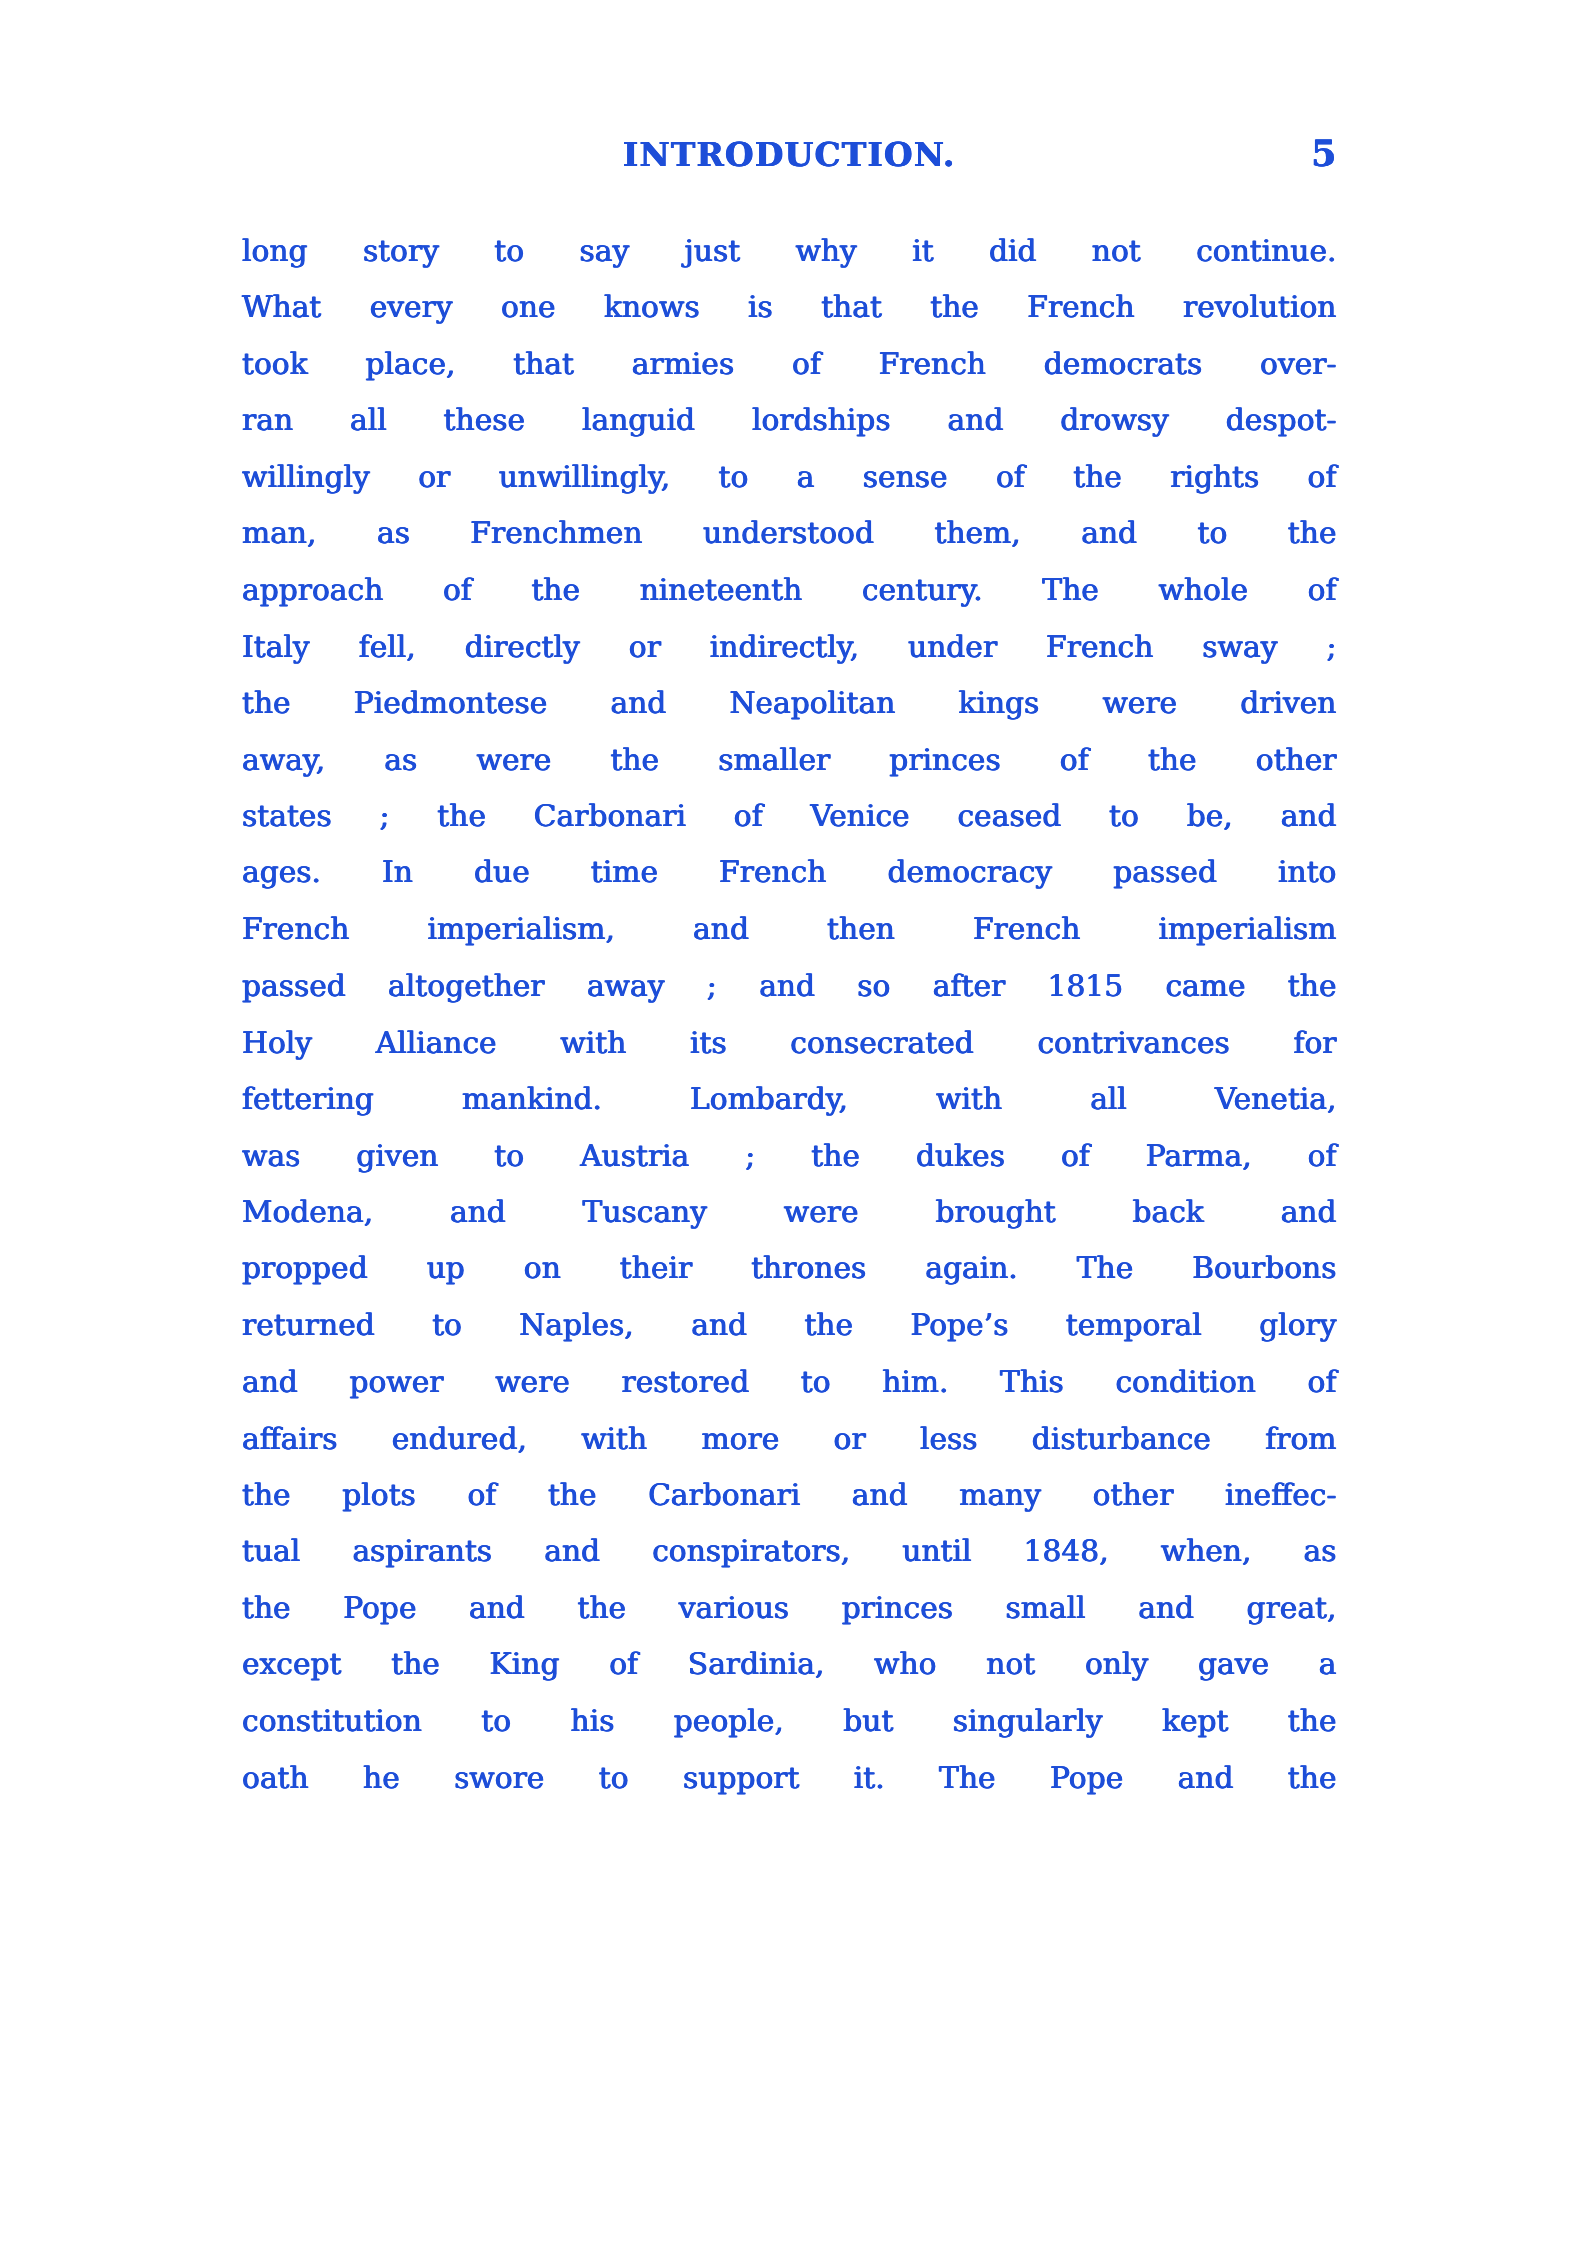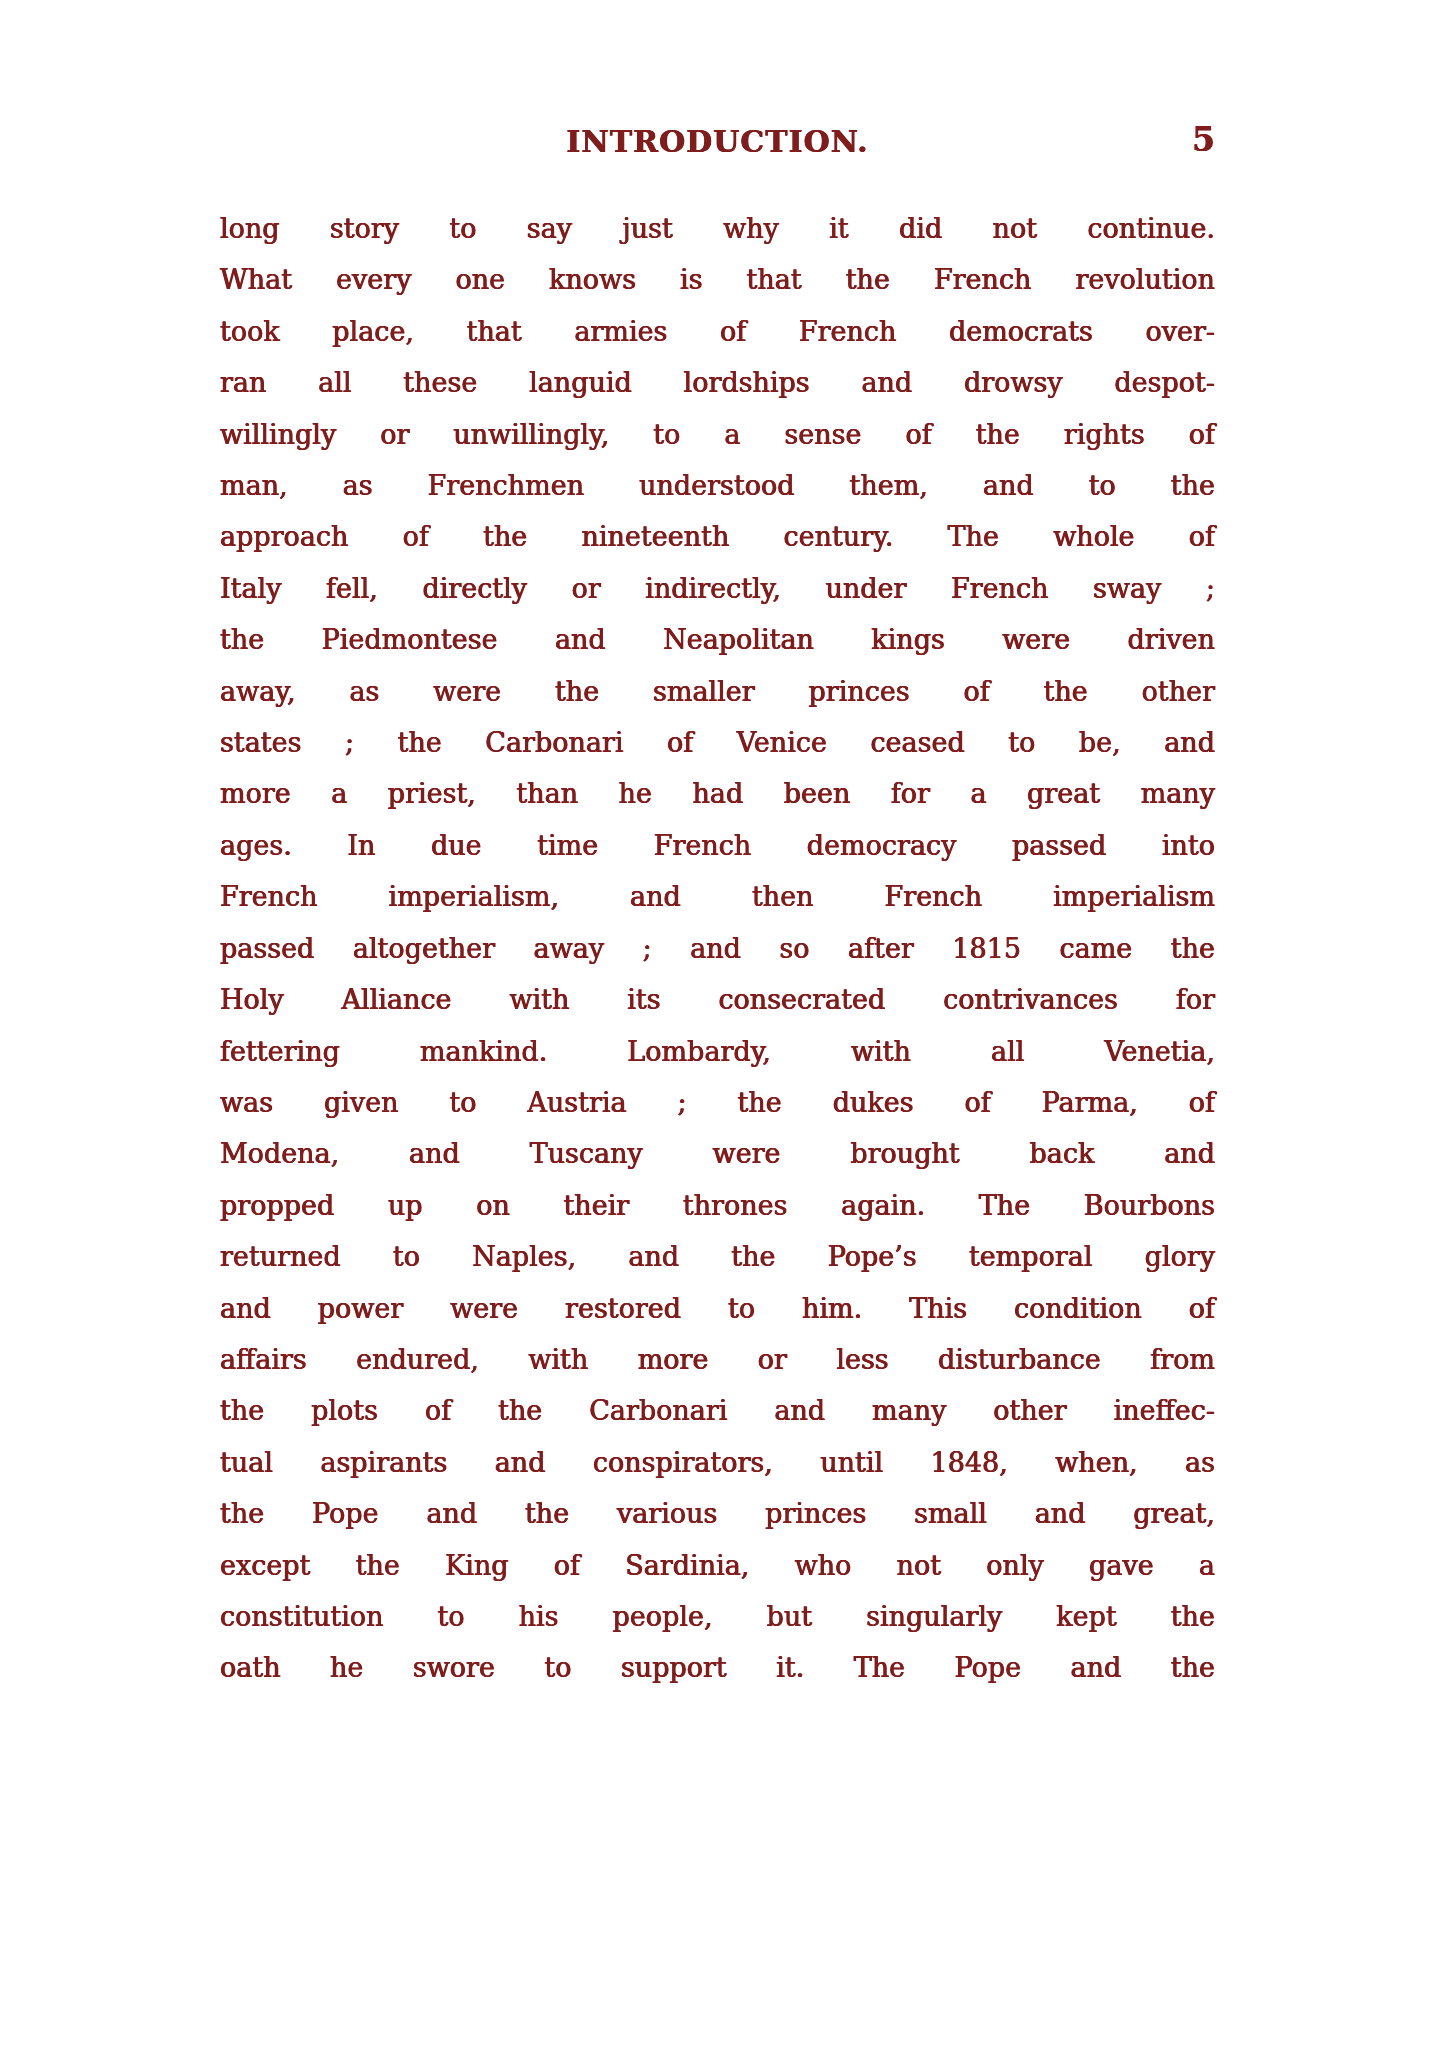--- a/index.html
+++ b/index.html
@@ -7,21 +7,21 @@
     padding: 0;
     background: #ffffff;
   }
   .page {
     position: relative;
     width: 1445px;
     height: 2054px;
     background: #ffffff;
     overflow: hidden;
     font-family: "DejaVu Serif", serif;
-    color: #7f1d1d;
+    color: #1d4ed8;
   }
   .running-head {
     position: absolute;
     left: 220px;
     top: 127px;
     width: 995px;
     height: 42px;
   }
   .head-title {
     position: absolute;
@@ -73,21 +73,20 @@
       <div class="line">What every one knows is that the French revolution</div>
       <div class="line">took place, that armies of French democrats over-</div>
       <div class="line">ran all these languid lordships and drowsy despot-</div>
       <div class="line">willingly or unwillingly, to a sense of the rights of</div>
       <div class="line">man, as Frenchmen understood them, and to the</div>
       <div class="line">approach of the nineteenth century.  The whole of</div>
       <div class="line">Italy fell, directly or indirectly, under French sway ;</div>
       <div class="line">the Piedmontese and Neapolitan kings were driven</div>
       <div class="line">away, as were the smaller princes of the other</div>
       <div class="line">states ; the Carbonari of Venice ceased to be, and</div>
-      <div class="line">more a priest, than he had been for a great many</div>
       <div class="line">ages.  In due time French democracy passed into</div>
       <div class="line">French imperialism, and then French imperialism</div>
       <div class="line">passed altogether away ; and so after 1815 came the</div>
       <div class="line">Holy Alliance with its consecrated contrivances for</div>
       <div class="line">fettering mankind.  Lombardy, with all Venetia,</div>
       <div class="line">was given to Austria ; the dukes of Parma, of</div>
       <div class="line">Modena, and Tuscany were brought back and</div>
       <div class="line">propped up on their thrones again.  The Bourbons</div>
       <div class="line">returned to Naples, and the Pope’s temporal glory</div>
       <div class="line">and power were restored to him.  This condition of</div>

